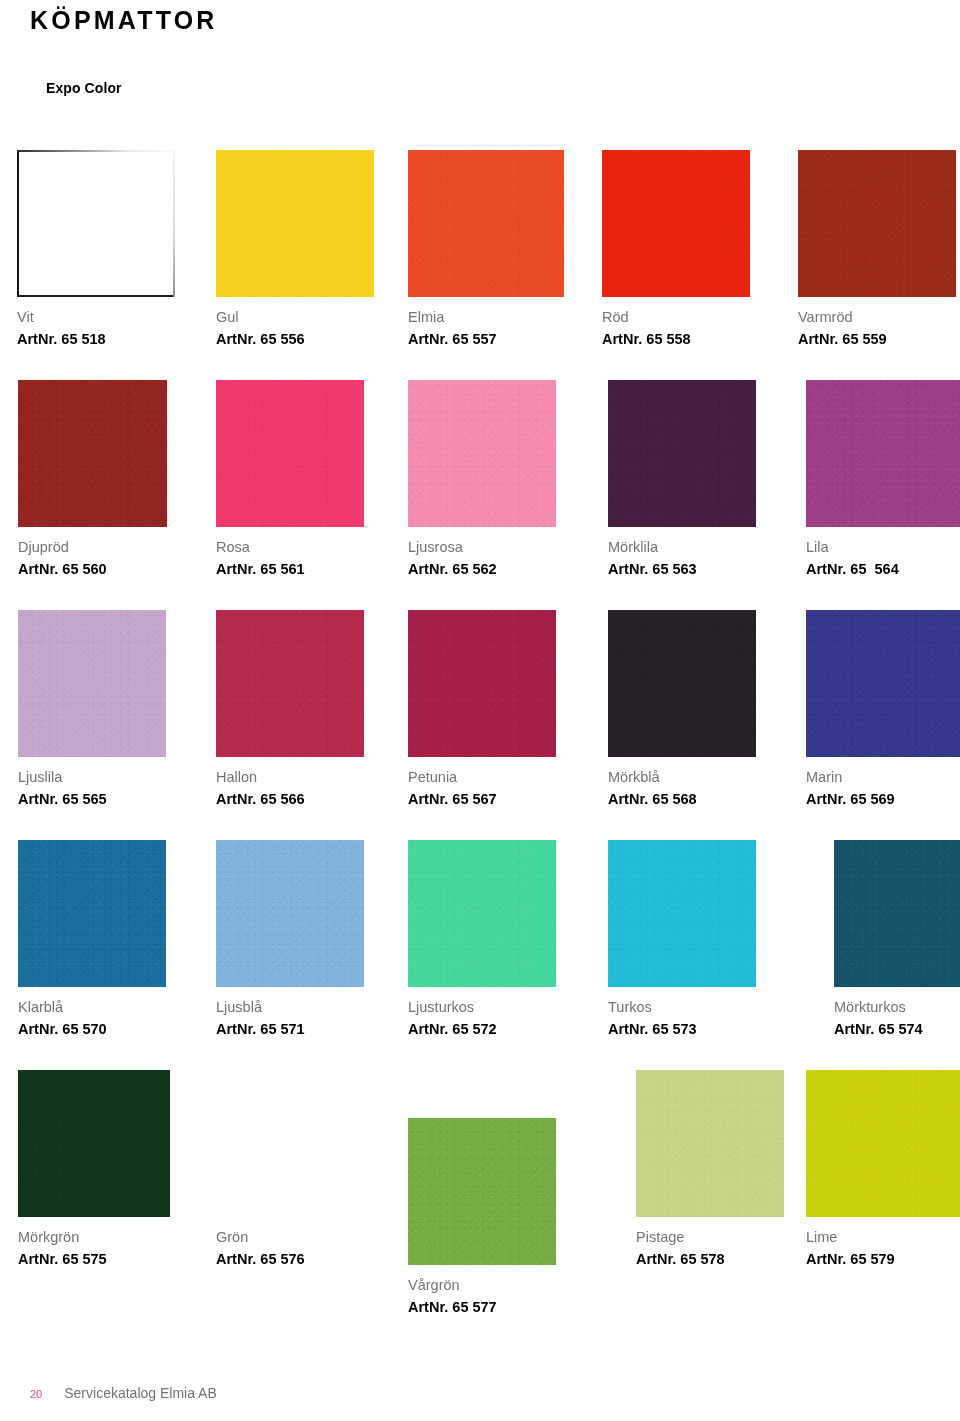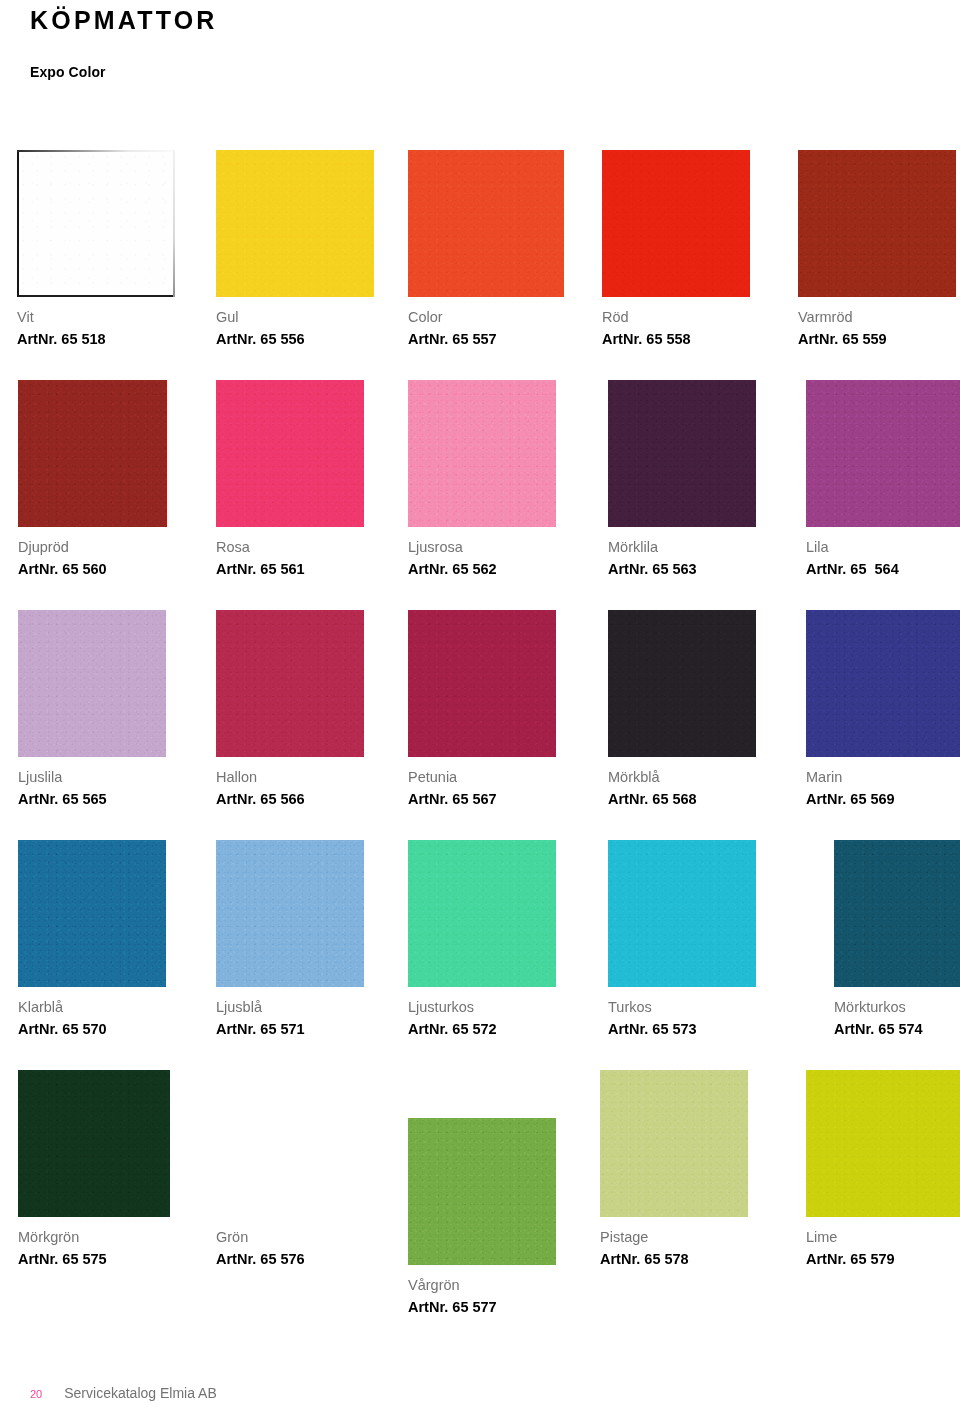--- a/index.html
+++ b/index.html
@@ -14,21 +14,21 @@
   .page{position:relative;width:960px;height:1421px;}
 
   
   .header{position:absolute;left:30px;top:8px;}
   .title{
     font-size:25px;font-weight:bold;letter-spacing:3.2px;
     color:#000;line-height:1;margin:0;
   }
   .subtitle{
     font-size:14px;font-weight:bold;color:#000;
-    margin:0;position:absolute;left:30px;top:64px;letter-spacing:0.1px;
+    margin:16px;position:absolute;left:30px;top:64px;letter-spacing:0.1px;
   }
 
   
   .grid{position:absolute;left:0;top:150px;width:960px;}
   .row{position:relative;height:230px;}
   .cell{position:absolute;top:0;}
   .swatch{
     width:158px;height:147px;
     position:relative;
     background-repeat:repeat;
@@ -105,21 +105,21 @@
           <div class="name">Vit</div>
           <div class="artnr">ArtNr. 65 518</div>
         </div>
         <div class="cell" style="left: 216px;">
           <div class="swatch" style="width: 158px; background: rgb(246, 210, 32);"></div>
           <div class="name">Gul</div>
           <div class="artnr">ArtNr. 65 556</div>
         </div>
         <div class="cell" style="left: 408px;">
           <div class="swatch" style="width: 156px; background: rgb(236, 74, 39);"></div>
-          <div class="name">Color</div>
+          <div class="name">Elmia</div>
           <div class="artnr">ArtNr. 65 557</div>
         </div>
         <div class="cell" style="left: 602px;">
           <div class="swatch" style="width: 148px; background: rgb(232, 35, 15);"></div>
           <div class="name">Röd</div>
           <div class="artnr">ArtNr. 65 558</div>
         </div>
         <div class="cell" style="left: 798px;">
           <div class="swatch" style="width: 158px; background: rgb(156, 42, 24);"></div>
           <div class="name">Varmröd</div>
@@ -216,21 +216,21 @@
         <div class="cell" style="left: 216px;">
           <div class="swatch" style="width: 148px;"></div>
           <div class="name">Grön</div>
           <div class="artnr">ArtNr. 65 576</div>
         </div>
         <div class="cell" style="left: 408px; margin-top: 48px;">
           <div class="swatch" style="width: 148px; background: rgb(118, 172, 70);"></div>
           <div class="name">Vårgrön</div>
           <div class="artnr">ArtNr. 65 577</div>
         </div>
-        <div class="cell" style="left: 600px;">
+        <div class="cell" style="left: 636px;">
           <div class="swatch" style="width: 148px; background: rgb(200, 211, 136);"></div>
           <div class="name">Pistage</div>
           <div class="artnr">ArtNr. 65 578</div>
         </div>
         <div class="cell" style="left: 806px;">
           <div class="swatch" style="width: 154px; background: rgb(204, 209, 14);"></div>
           <div class="name">Lime</div>
           <div class="artnr">ArtNr. 65 579</div>
         </div>
       </div>

